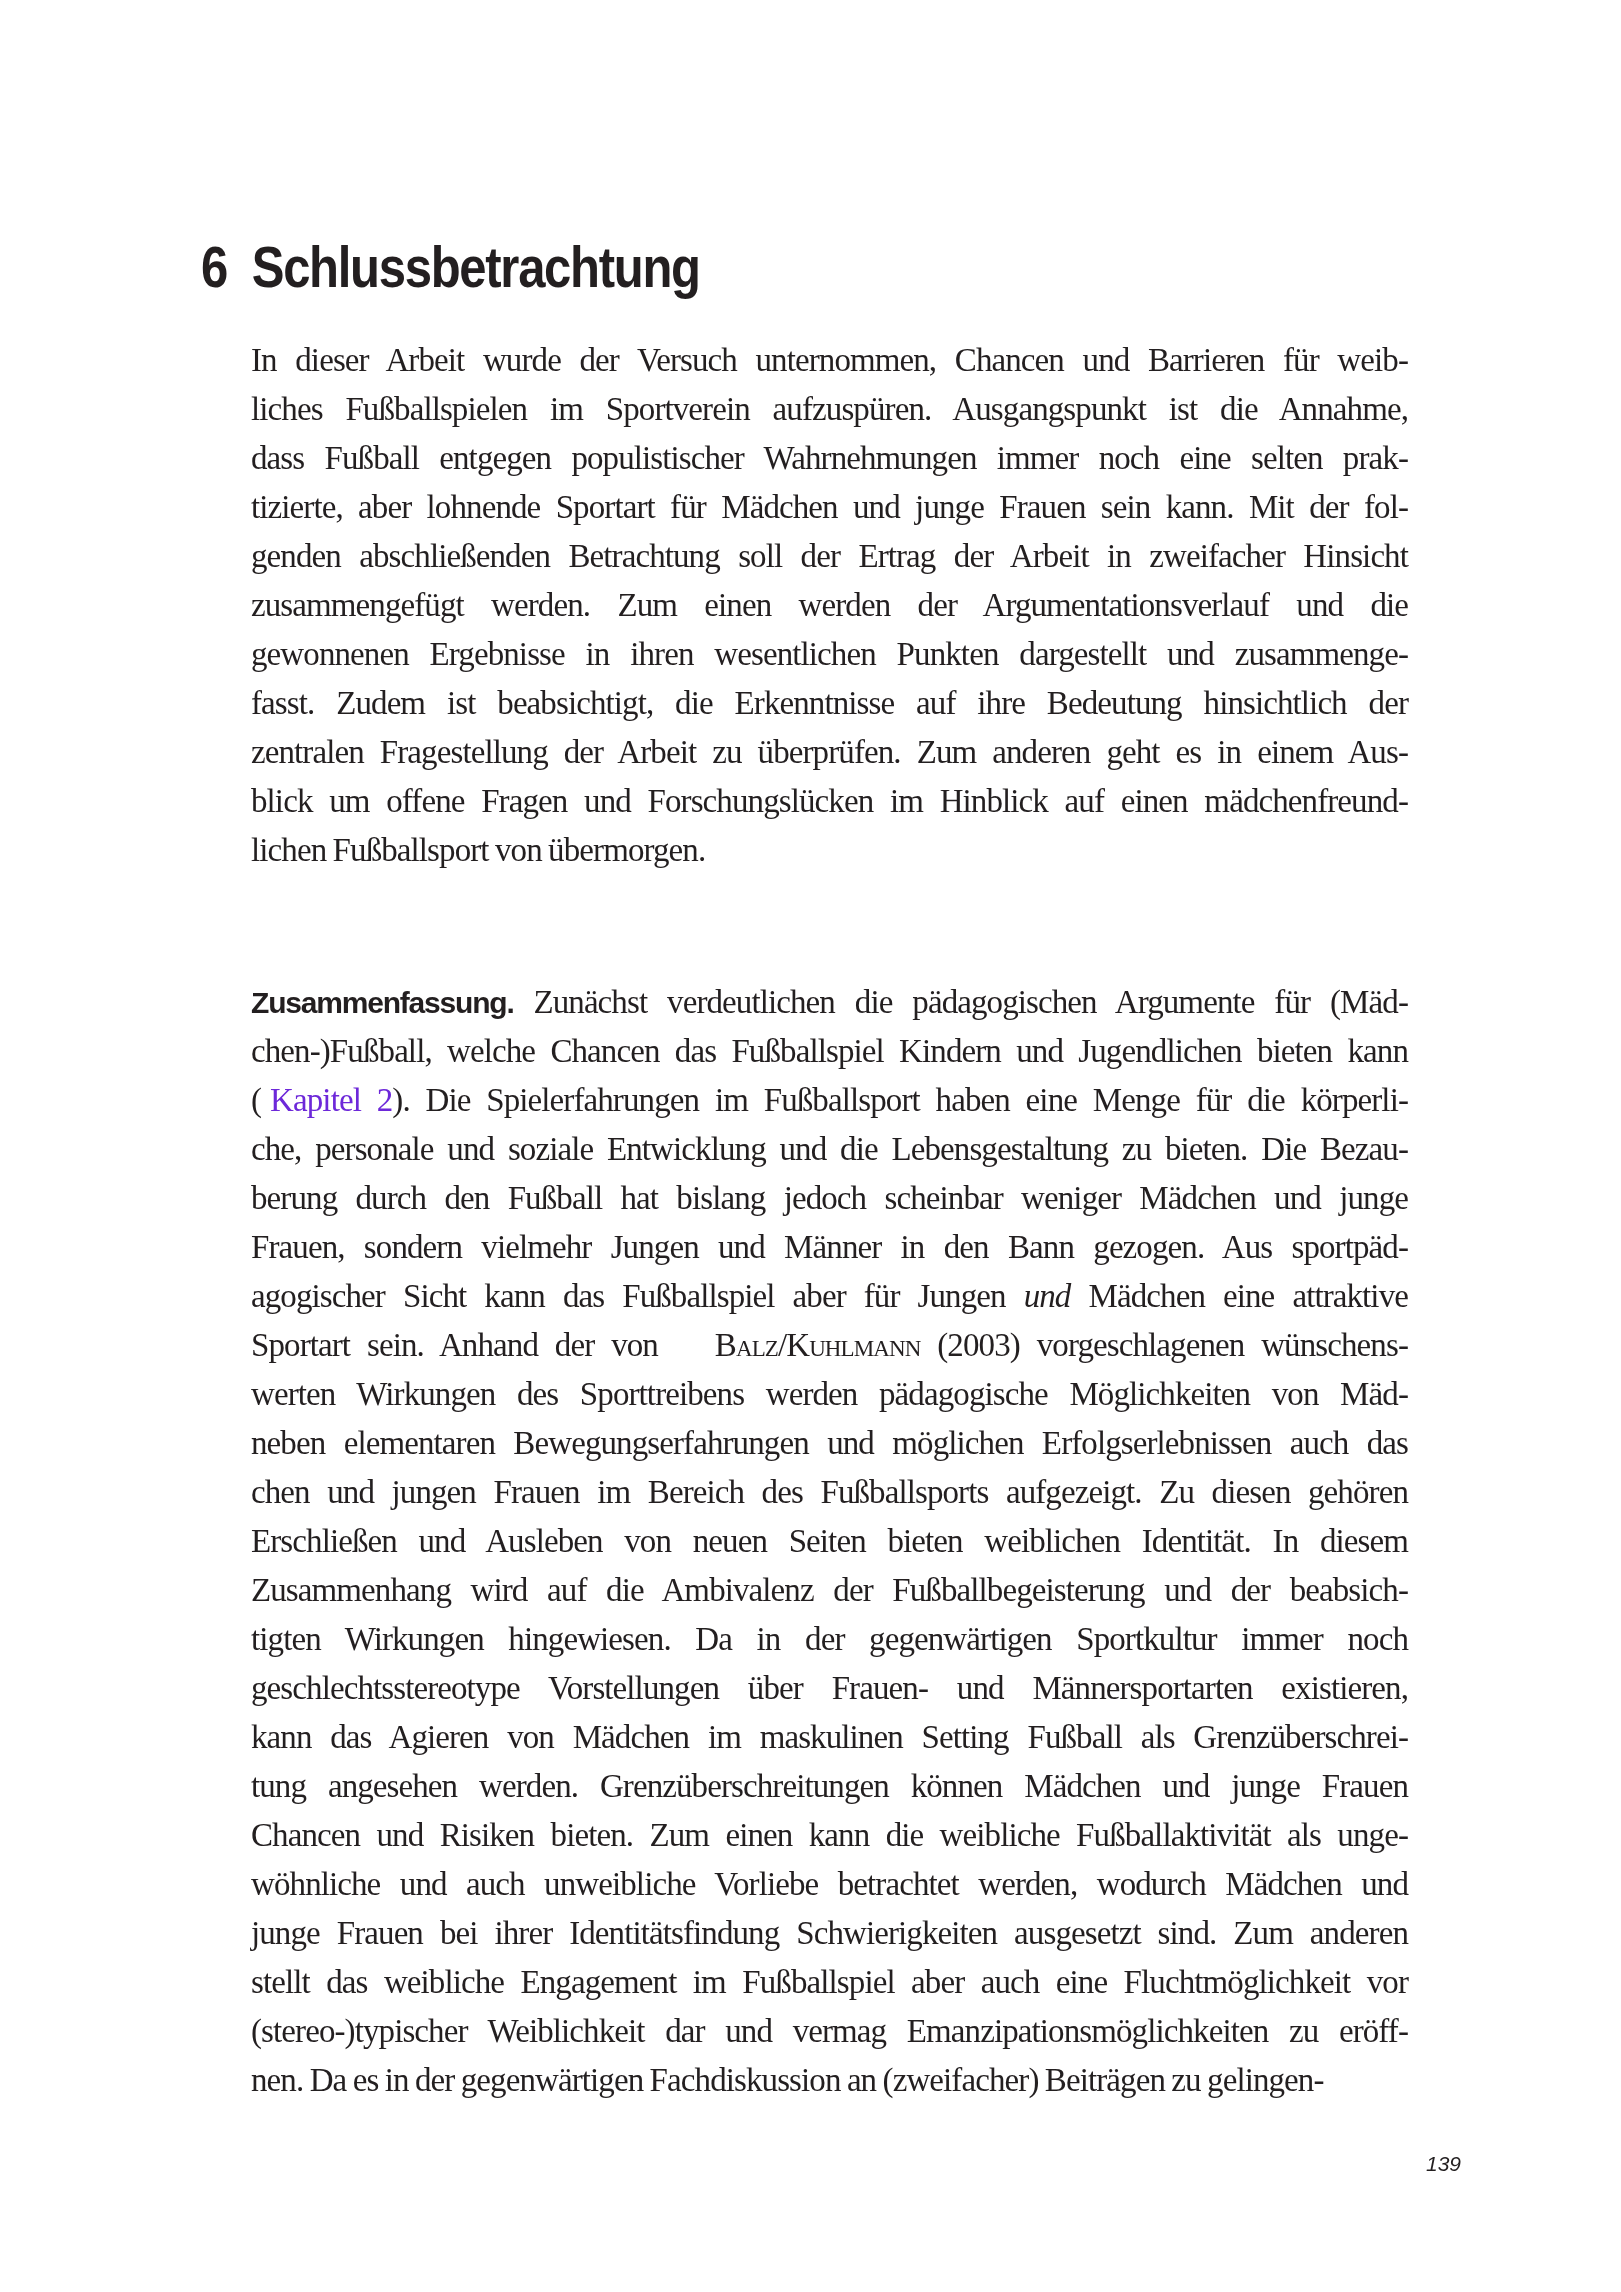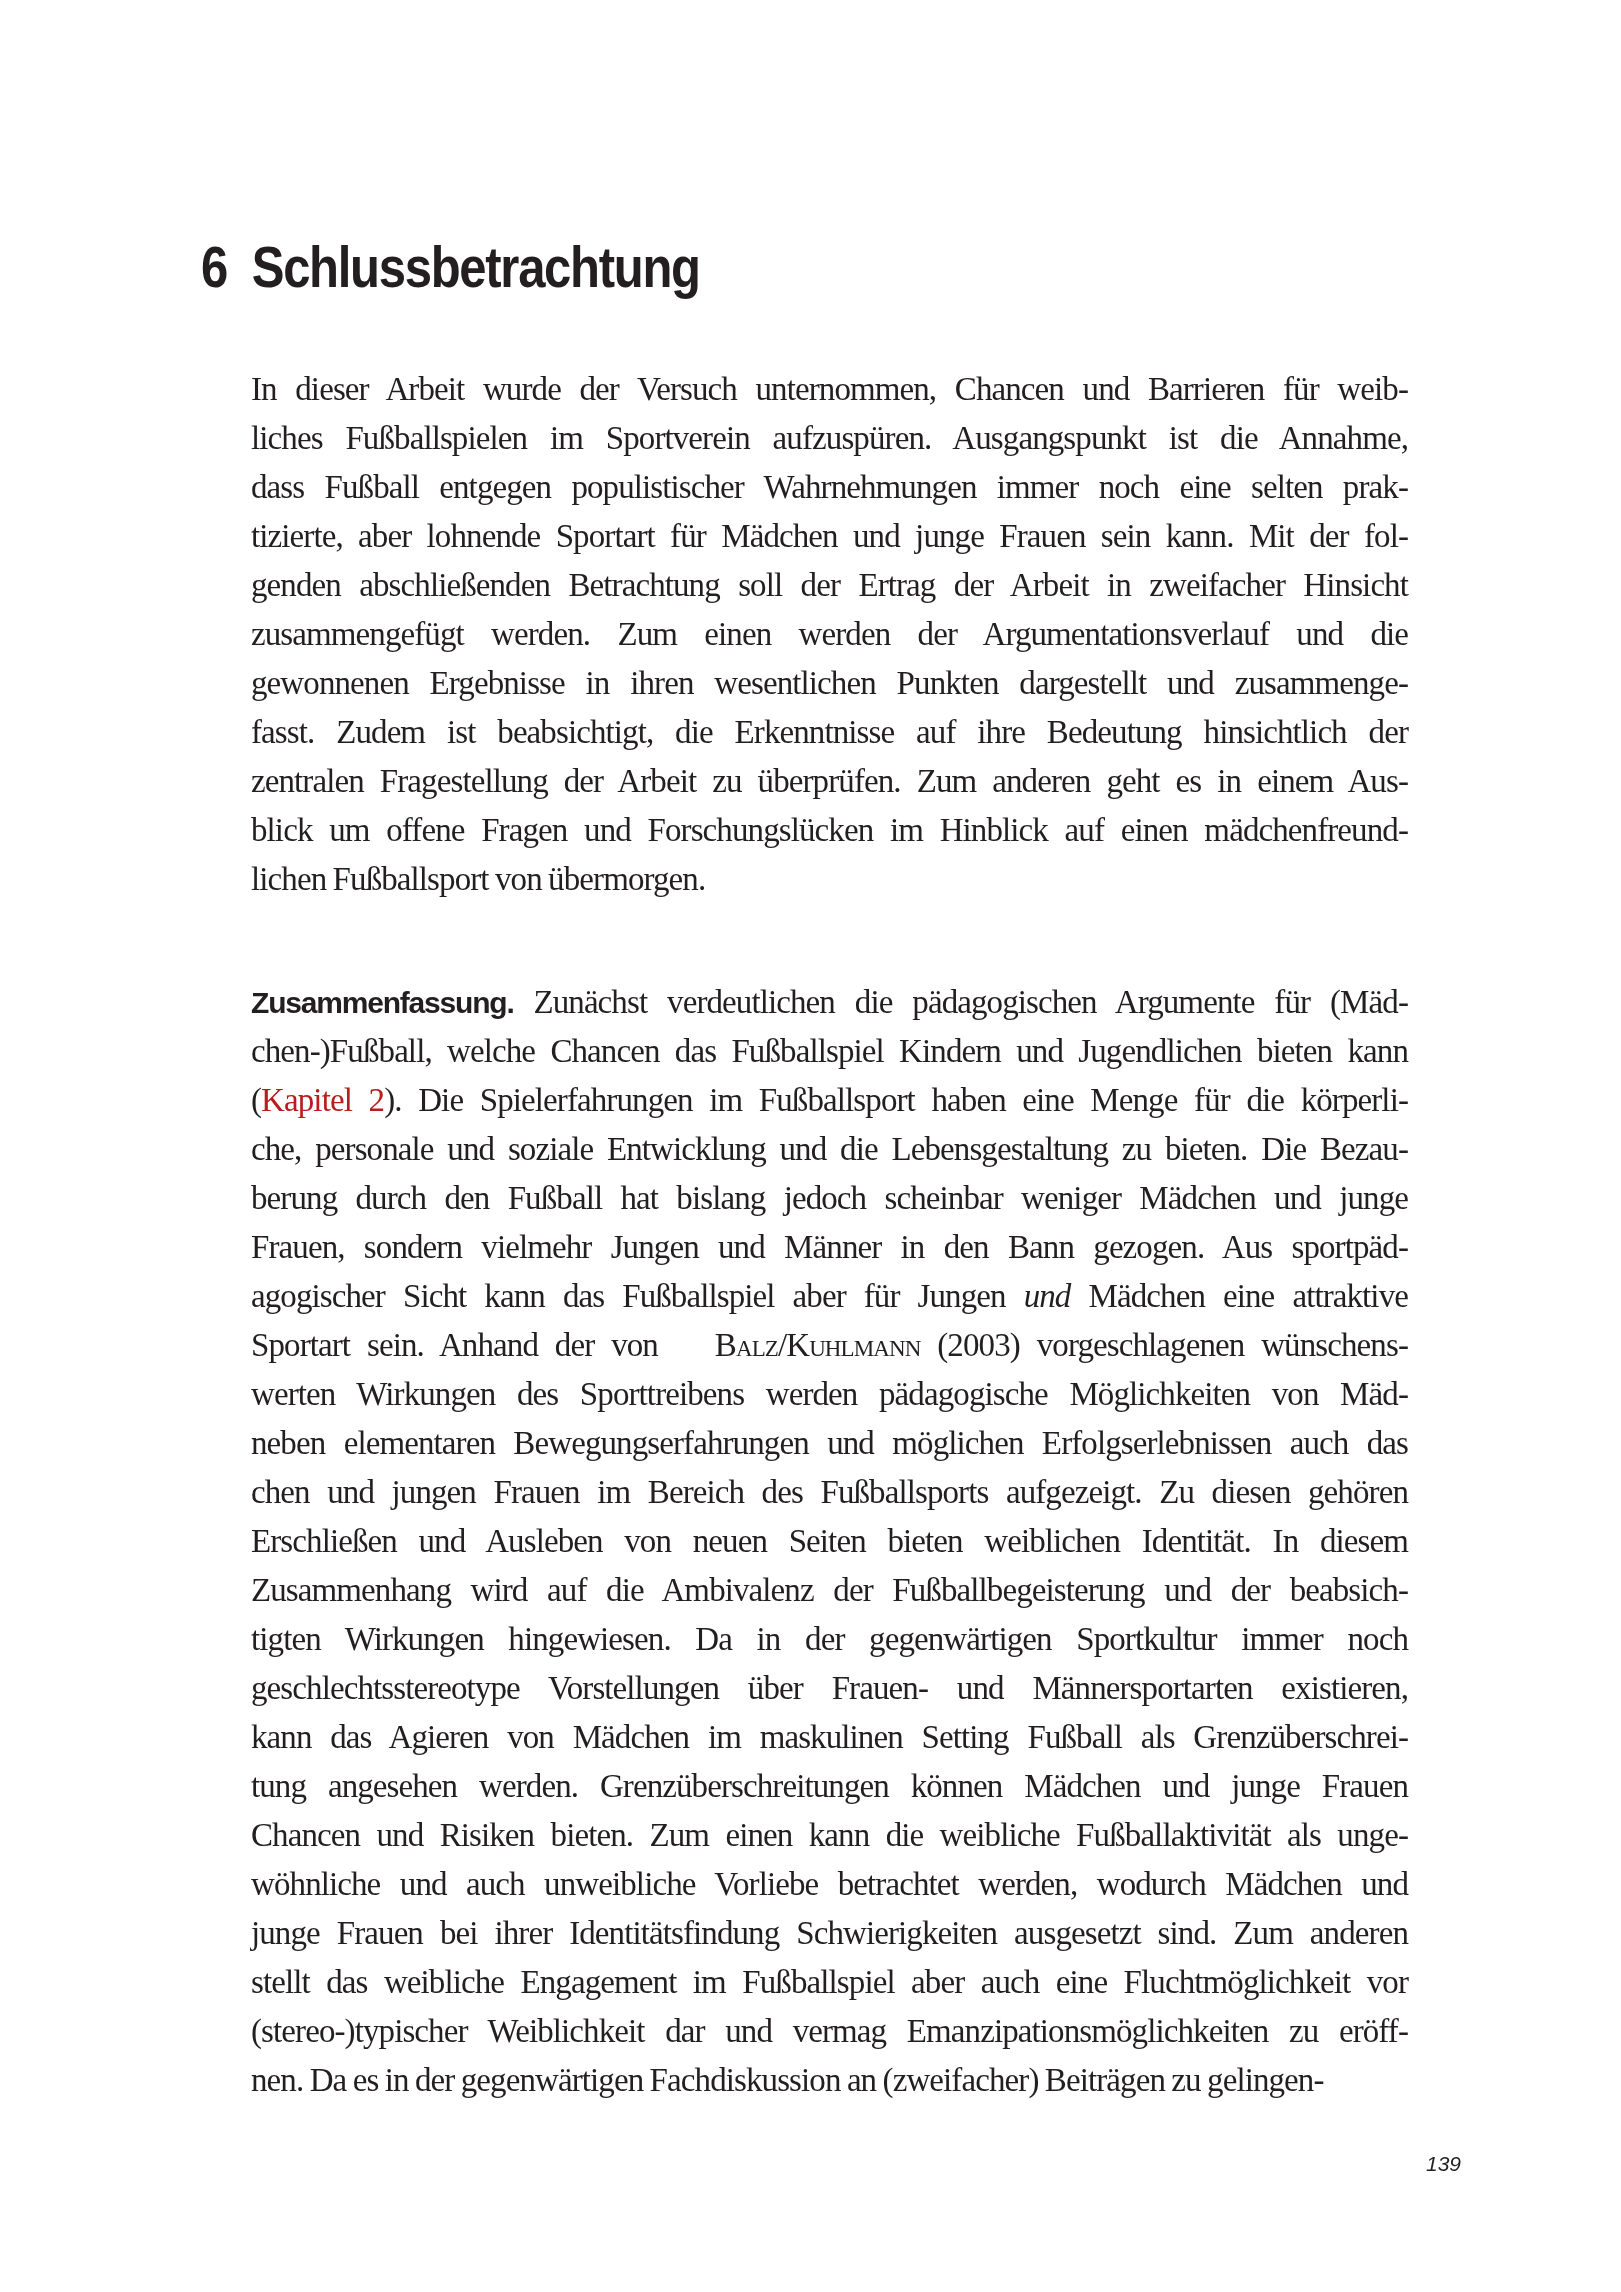--- a/index.html
+++ b/index.html
@@ -17,33 +17,33 @@
     font-family:"Liberation Serif", serif; font-size:33px;
     white-space:nowrap; text-align:justify; text-align-last:justify;
     letter-spacing:-0.9px; word-spacing:-1px;
   }
   .line.last { text-align-last:left; }
   .runin {
     font-family:"Liberation Sans", sans-serif; font-weight:bold;
     font-size:30px; letter-spacing:-1.2px;
   }
   .sc { font-variant:small-caps;margin-left:40px; }
-  .link { color:#b91c1c; }
+  .link { color:#6d28d9;margin-left:9px; }
   .page-number {
     position:absolute; left:1426px; top:2152px;
     font-family:"Liberation Sans", sans-serif; font-style:italic;
     font-size:21px; color:#231f20;
   }
 </style>
 </head>
 <body>
 
 <h1 class="heading"><span class="num">6</span><span>Schlussbetrachtung</span></h1>
 
-<div class="col" style="top:365px;">
+<div class="col" style="top:336px;">
   <span class="line">In dieser Arbeit wurde der Versuch unternommen, Chancen und Barrieren für weib-</span>
   <span class="line">liches Fußballspielen im Sportverein aufzuspüren. Ausgangspunkt ist die Annahme,</span>
   <span class="line">dass Fußball entgegen populistischer Wahrnehmungen immer noch eine selten prak-</span>
   <span class="line">tizierte, aber lohnende Sportart für Mädchen und junge Frauen sein kann. Mit der fol-</span>
   <span class="line">genden abschließenden Betrachtung soll der Ertrag der Arbeit in zweifacher Hinsicht</span>
   <span class="line">zusammengefügt werden. Zum einen werden der Argumentationsverlauf und die</span>
   <span class="line">gewonnenen Ergebnisse in ihren wesentlichen Punkten dargestellt und zusammenge-</span>
   <span class="line">fasst. Zudem ist beabsichtigt, die Erkenntnisse auf ihre Bedeutung hinsichtlich der</span>
   <span class="line">zentralen Fragestellung der Arbeit zu überprüfen. Zum anderen geht es in einem Aus-</span>
   <span class="line">blick um offene Fragen und Forschungslücken im Hinblick auf einen mädchenfreund-</span>

